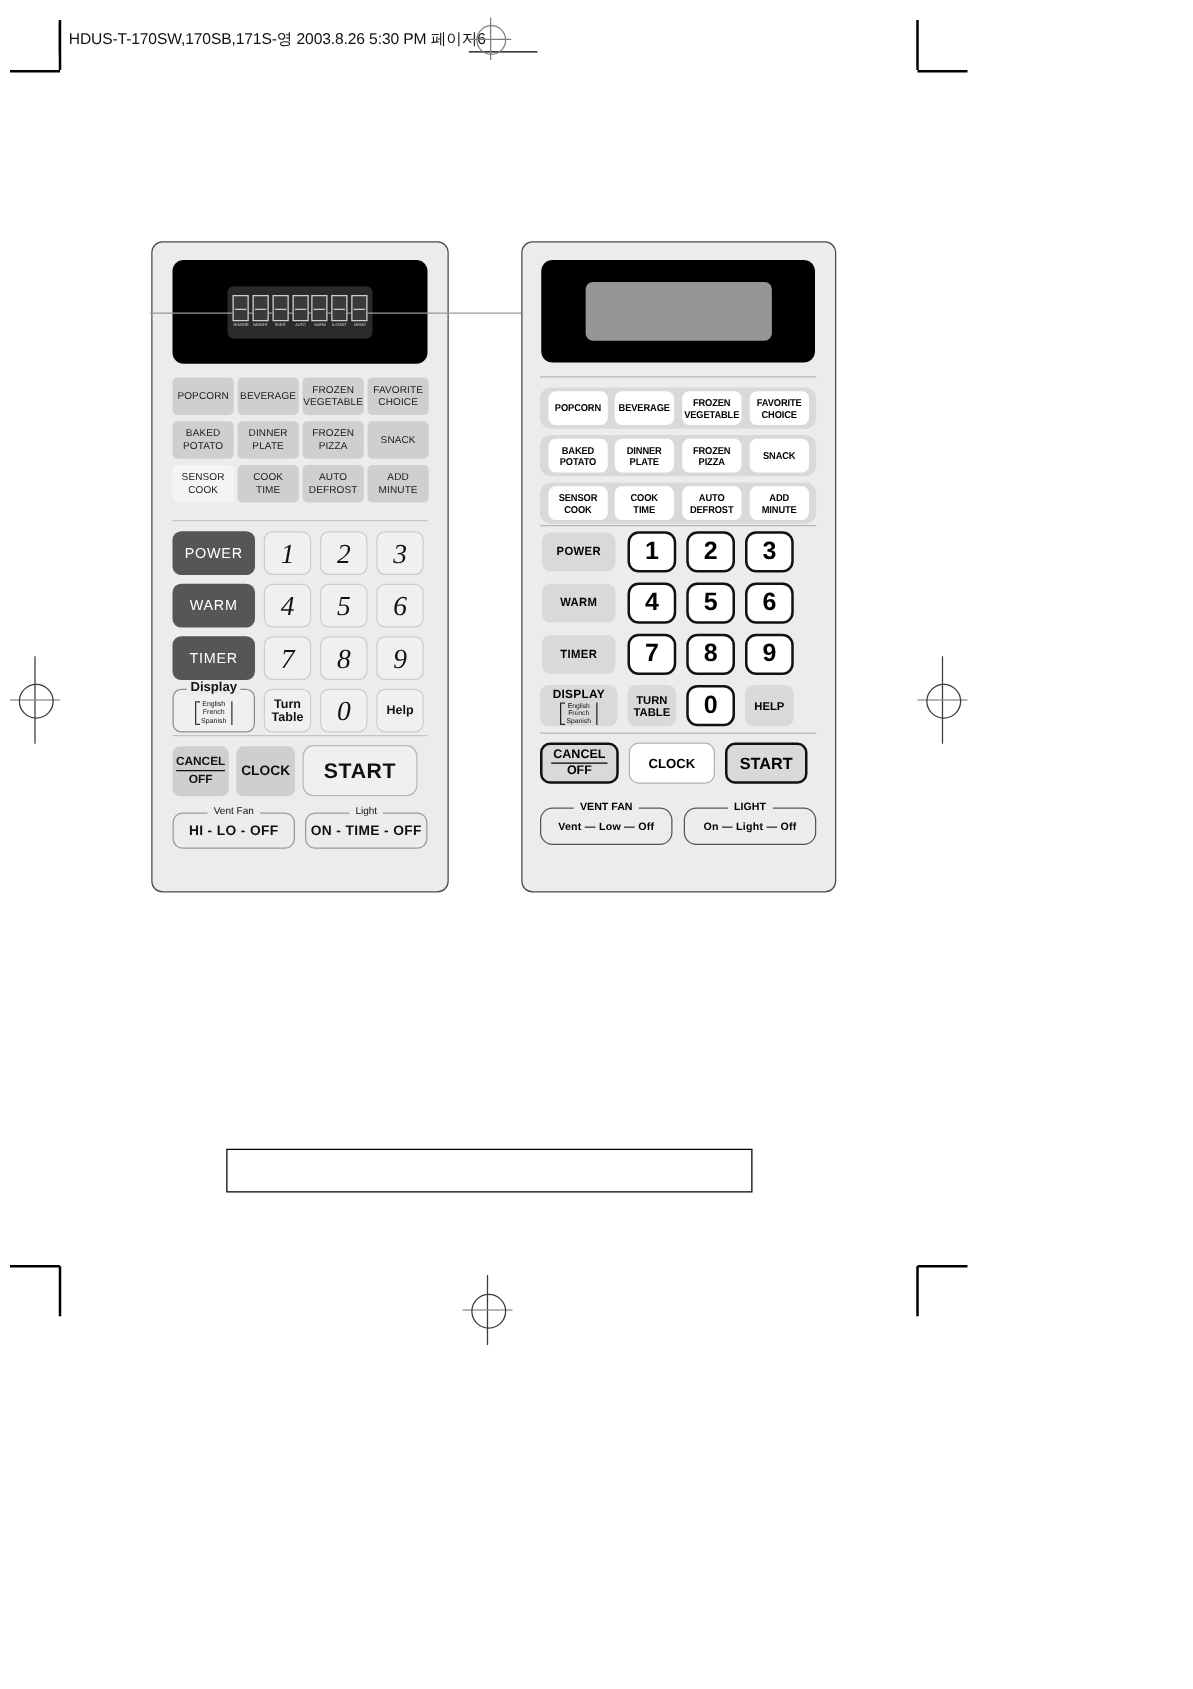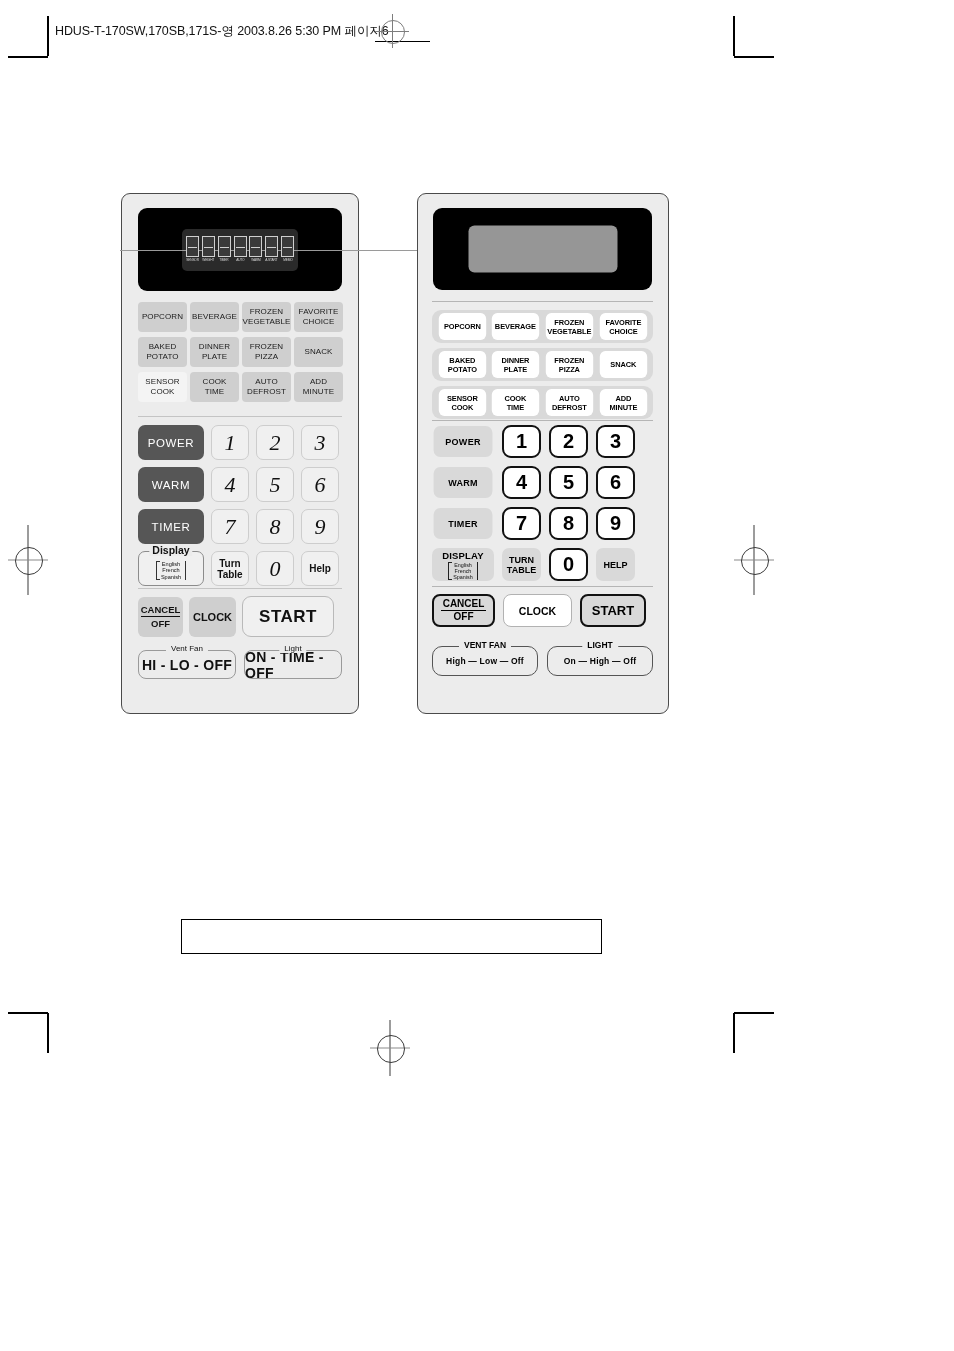--- a/index.html
+++ b/index.html
@@ -118,21 +118,21 @@
   }
   .l-fsrow{position:absolute;left:16px;top:456px;display:flex;gap:8px;}
   .l-fs{
     position:relative;width:98px;height:29px;background:#ececec;border:1px solid #9a9a9a;border-radius:8px;
     display:flex;align-items:center;justify-content:center;box-sizing:border-box;
   }
   .l-fs-cap{
     position:absolute;top:-7px;left:50%;transform:translateX(-50%);
     background:#ececec;padding:0 5px;font-size:8px;color:#111;white-space:nowrap;
   }
-  .l-fs-val{font-size:14px;font-weight:bold;color:#111;letter-spacing:.3px;}
+  .l-fs-val{font-size:11px;font-weight:bold;color:#111;letter-spacing:.3px;}
 
   
   .r-display{position:absolute;left:15px;top:14px;width:219px;height:82px;background:#000;border-radius:9px;}
   .r-lcd{position:absolute;left:50%;top:50%;transform:translate(-50%,-50%);width:149px;height:47px;background:#969696;border-radius:6px;}
 
   .r-hr{position:absolute;left:14px;width:221px;height:1px;background:#b5b5b5;}
 
   .r-strip{
     position:absolute;left:14px;background:#d9d9d9;border-radius:9px;
     display:flex;align-items:center;justify-content:space-between;
@@ -511,22 +511,22 @@
       <span class="top">CANCEL</span>
       <span>OFF</span>
     </div>
     <div class="r-clock">CLOCK</div>
     <div class="r-start">START</div>
   </div>
 
   <div class="r-fsrow">
     <div class="r-fs">
       <span class="r-fs-cap">VENT FAN</span>
-      <span class="r-fs-val">High  —  Low  —  Off</span>
+      <span class="r-fs-val">Vent  —  Low  —  Off</span>
     </div>
     <div class="r-fs">
       <span class="r-fs-cap">LIGHT</span>
-      <span class="r-fs-val">On  —  High  —  Off</span>
+      <span class="r-fs-val">On  —  Light  —  Off</span>
     </div>
   </div>
 </div>
 
 <div id="caption-box"></div>
 
 </body></html>

